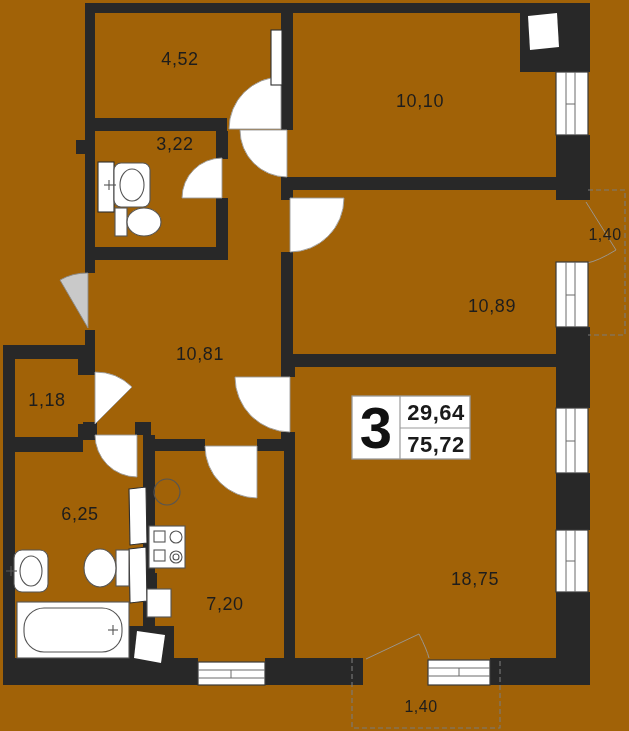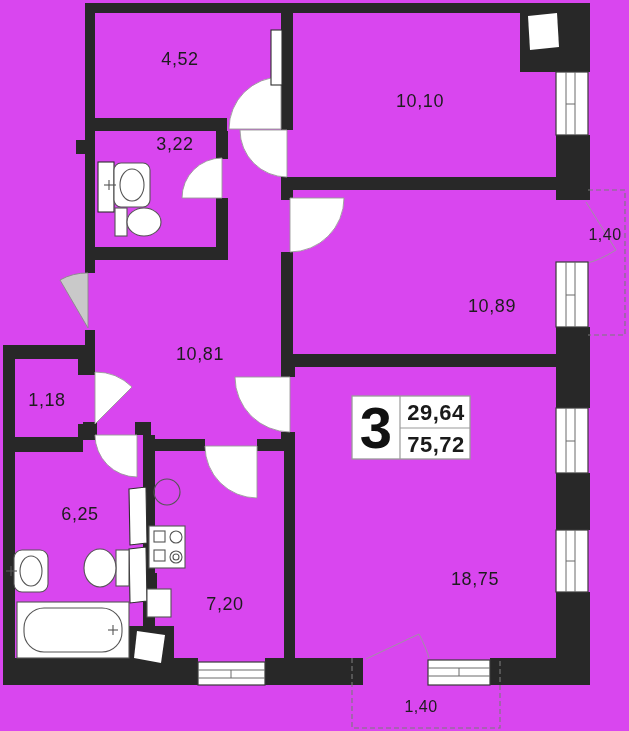--- a/index.html
+++ b/index.html
@@ -1,16 +1,16 @@
 <!DOCTYPE html>
 <html><head>
 <meta charset="utf-8">
 <style>
   html,body{margin:0;padding:0;background:#ffffff;}
-  .stage{position:relative;width:629px;height:731px;background:#d946ef;overflow:hidden;}
+  .stage{position:relative;width:629px;height:731px;background:#a16207;overflow:hidden;}
   svg{display:block;}
   .room-label{font-family:"Liberation Sans",sans-serif;font-size:18px;fill:#1d1d1d;text-anchor:middle;letter-spacing:.6px;}
   .balcony-label{font-family:"Liberation Sans",sans-serif;font-size:16px;fill:#1d1d1d;text-anchor:middle;letter-spacing:.5px;}
   .badge-big{font-family:"Liberation Sans",sans-serif;font-size:58px;font-weight:700;fill:#111;text-anchor:middle;}
   .badge-num{font-family:"Liberation Sans",sans-serif;font-size:22px;font-weight:700;fill:#1a1a1a;text-anchor:middle;letter-spacing:.5px;}
   .wall{fill:#282828;stroke:none;}
   .leaf{fill:#ffffff;stroke:#2e2e2e;stroke-width:1.1;}
   .swing{fill:#ffffff;stroke:#9a9a9a;stroke-width:.9;}
   .swing-line{fill:none;stroke:#9a9a9a;stroke-width:.9;}
   .win{fill:#ffffff;stroke:#3a3a3a;stroke-width:1.2;}

